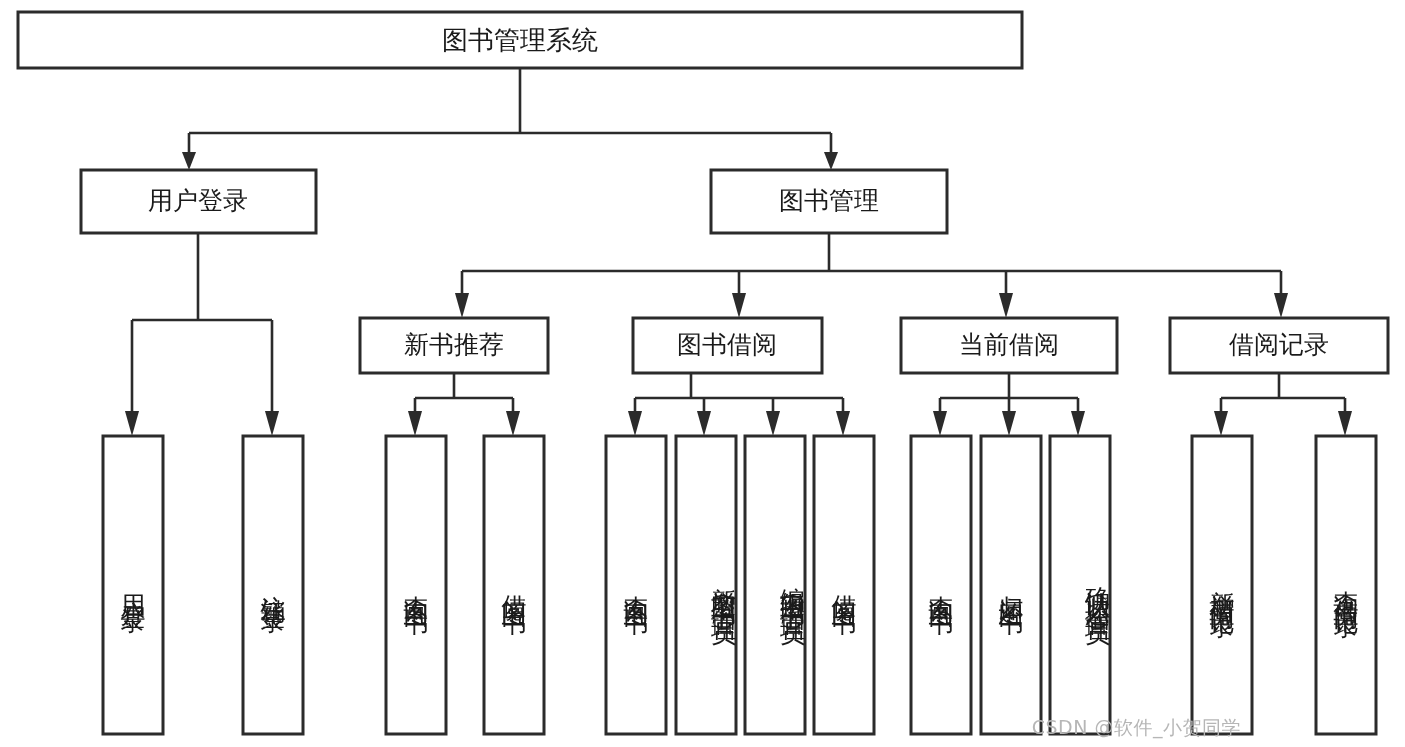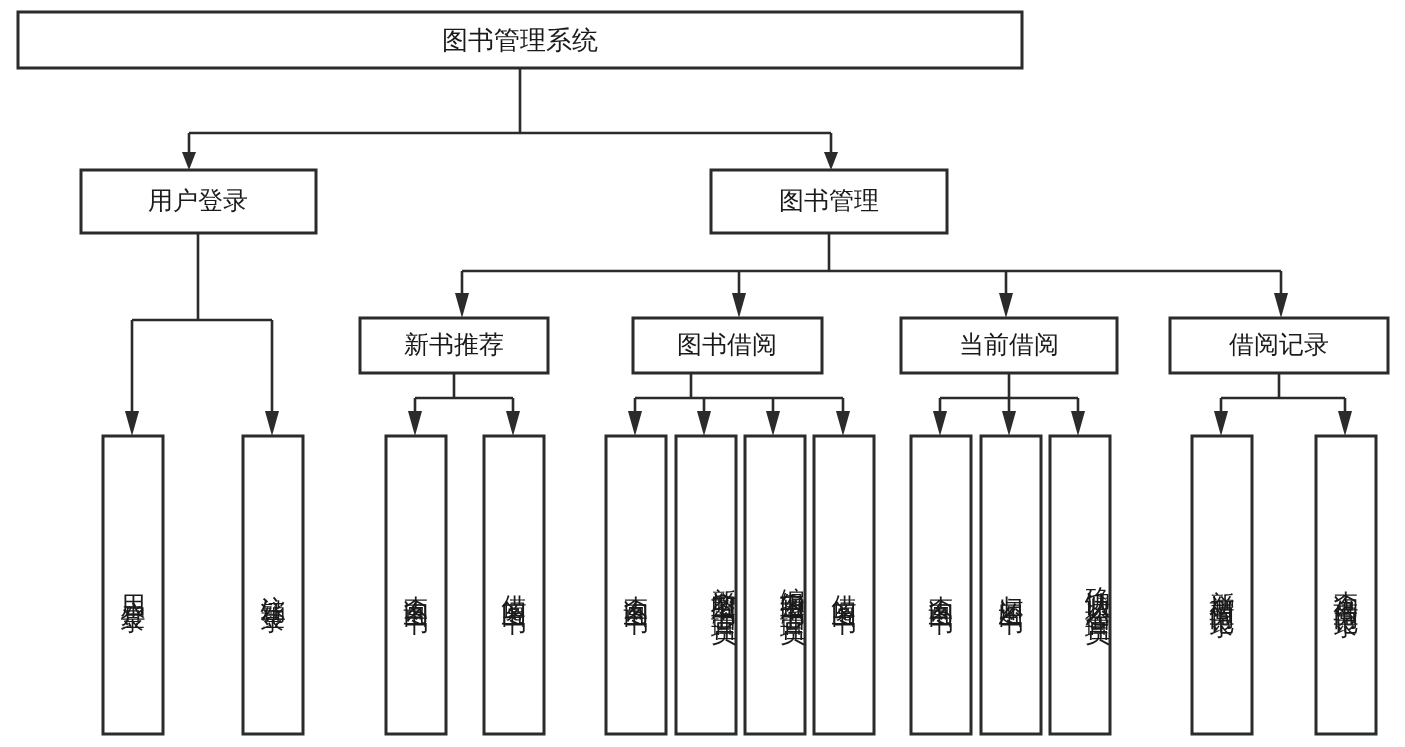--- a/index.html
+++ b/index.html
@@ -183,13 +183,14 @@
   <div class="vlabel" style="left:745px;top:444px;width:60px;height:290px;">编辑图书（管理员）</div>
   <div class="vlabel center" style="left:814px;top:436px;width:60px;height:298px;">借阅图书</div>
 
   <div class="vlabel center" style="left:911px;top:436px;width:60px;height:298px;">查询图书</div>
   <div class="vlabel center" style="left:981px;top:436px;width:60px;height:298px;">归还图书</div>
   <div class="vlabel" style="left:1050px;top:444px;width:60px;height:290px;">确认归还（管理员）</div>
 
   <div class="vlabel center" style="left:1192px;top:436px;width:60px;height:298px;">新增借阅记录</div>
   <div class="vlabel center" style="left:1316px;top:436px;width:60px;height:298px;">查询借阅记录</div>
 
+  <div id="watermark">CSDN @软件_小贺同学</div>
 </div>
 
 </body></html>

